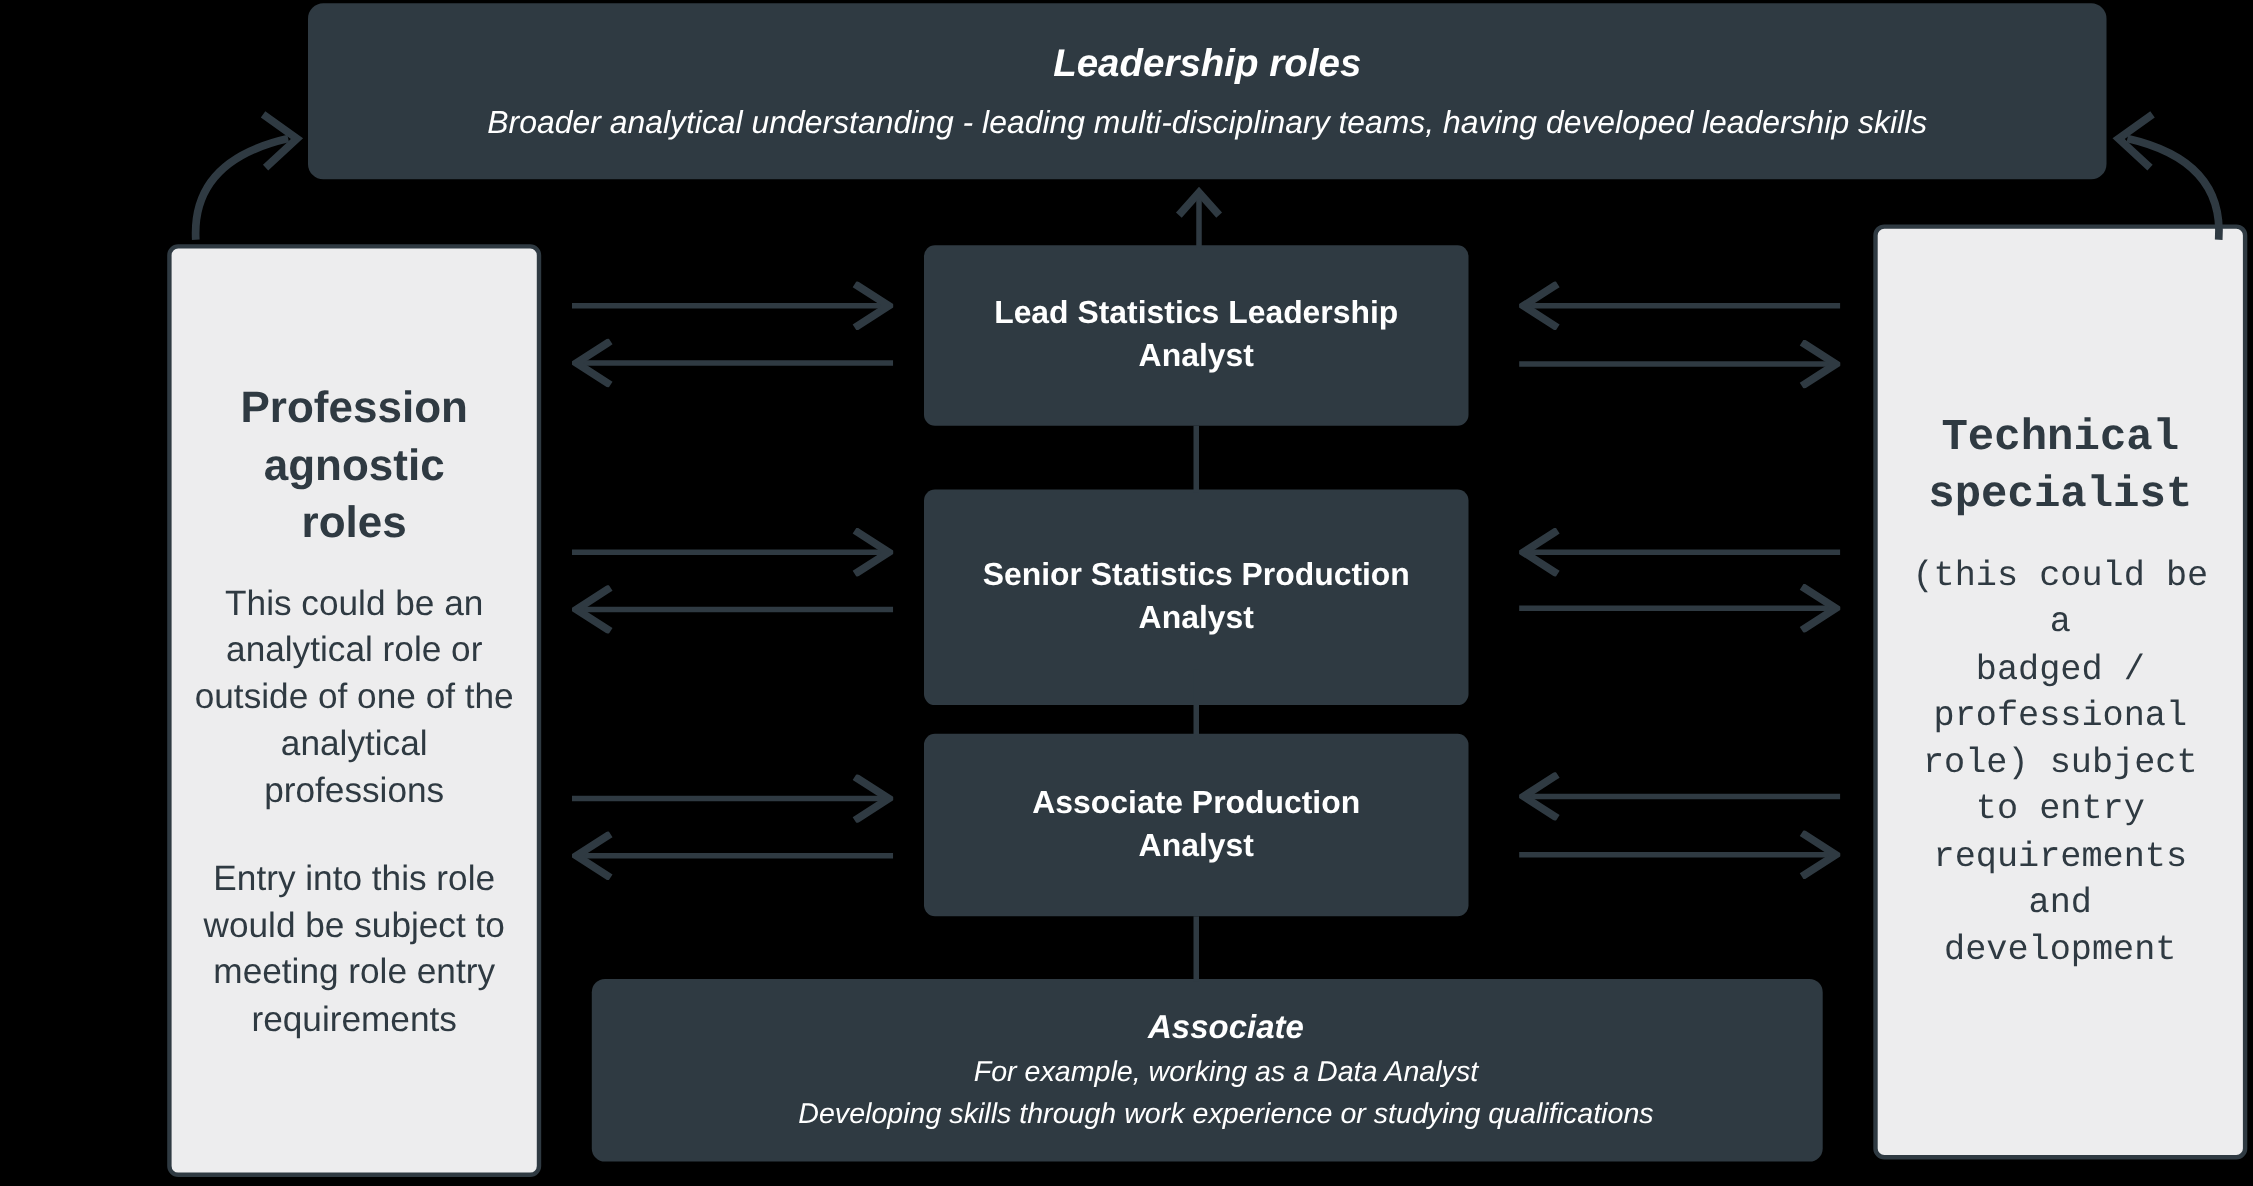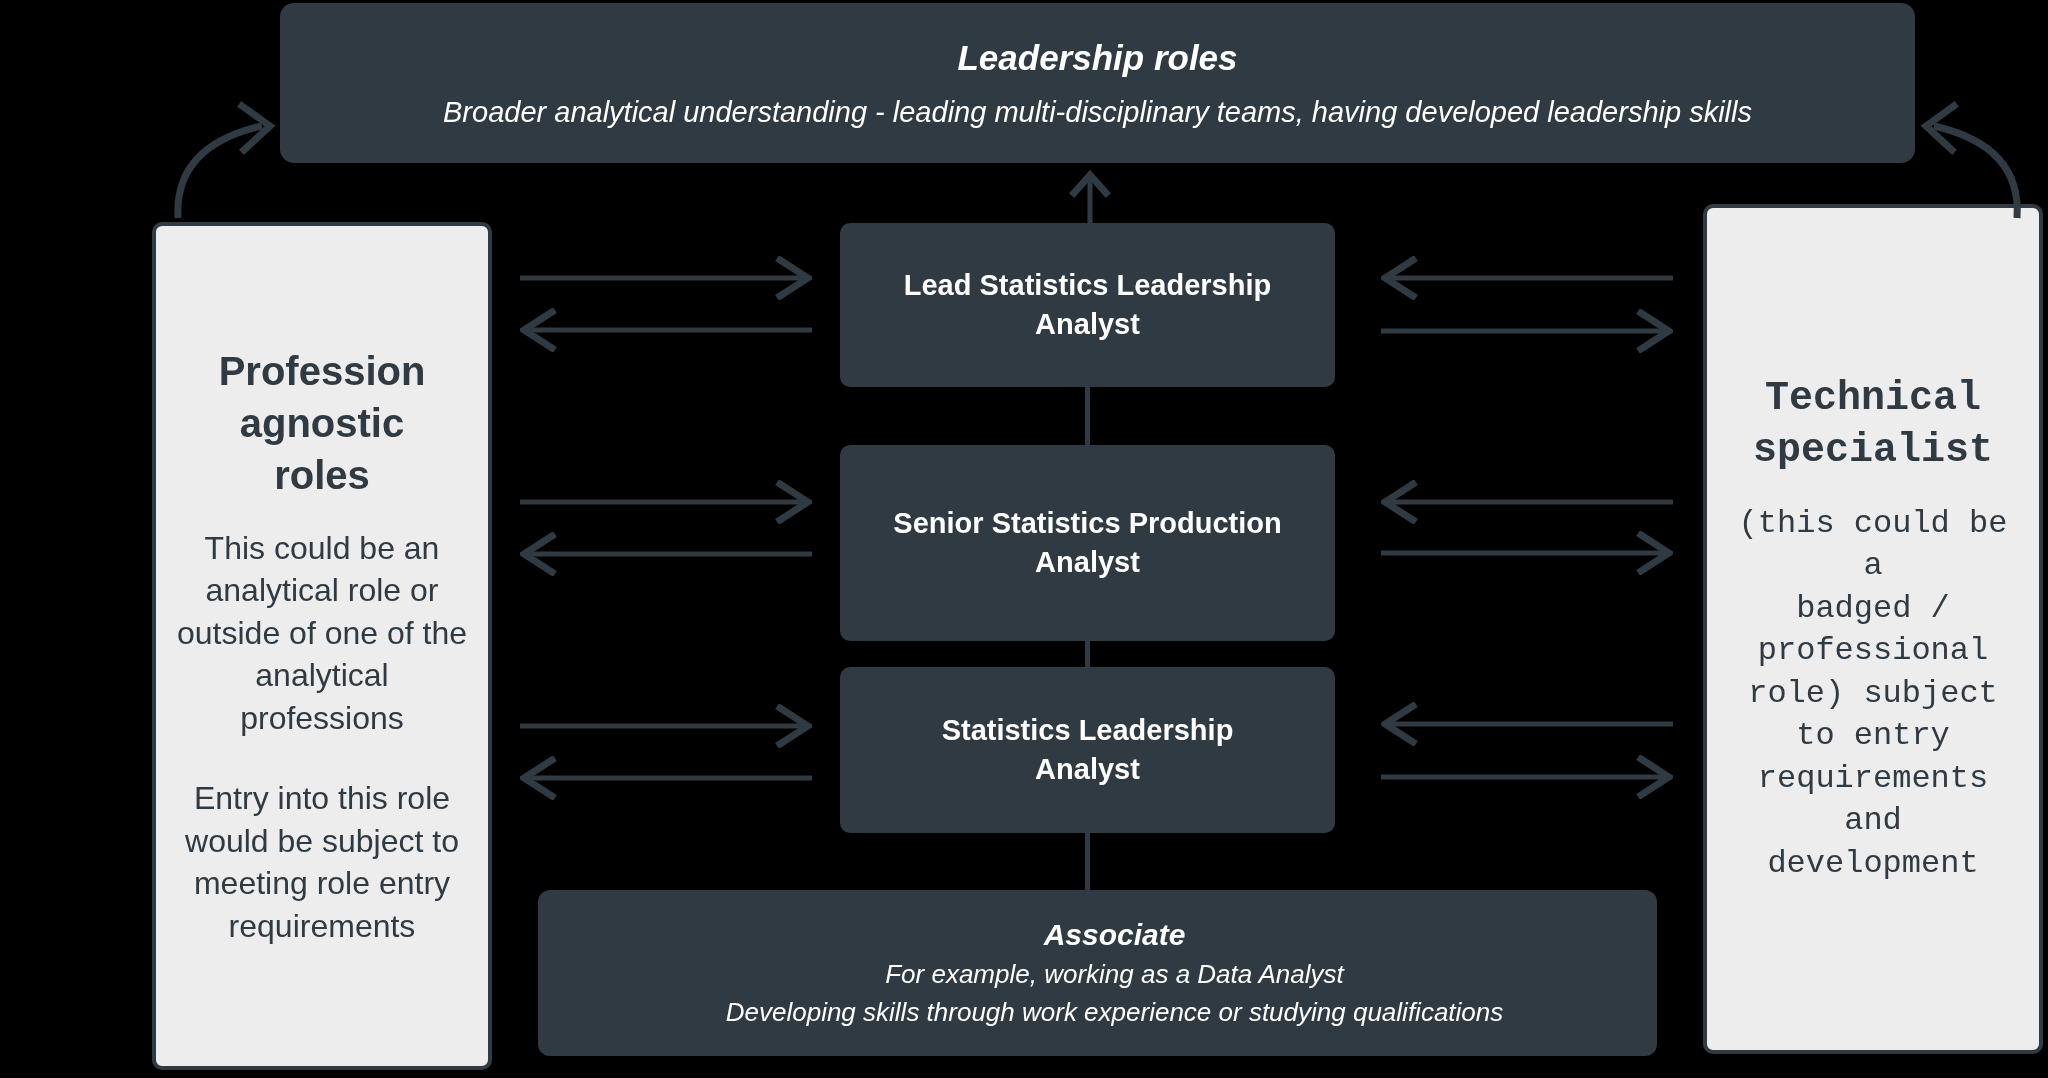--- a/index.html
+++ b/index.html
@@ -85,21 +85,21 @@
 badged / professional
 role) subject to entry
 requirements and
 development</div>
   </div>
 
   <div id="lead-box" class="abs ladder-box">Lead Statistics Leadership
 Analyst</div>
   <div id="senior-box" class="abs ladder-box">Senior Statistics Production
 Analyst</div>
-  <div id="spa-box" class="abs ladder-box">Statistics Leadership
+  <div id="spa-box" class="abs ladder-box">Associate Production
 Analyst</div>
 
   <div id="associate" class="abs darkbox">
     <div class="t">Associate</div>
     <div class="l">For example, working as a Data Analyst</div>
     <div class="l">Developing skills through work experience or studying qualifications</div>
   </div>
 
   <div class="vline" style="top:387px;height:61px;"></div>
   <div class="vline" style="top:609px;height:61px;"></div>

